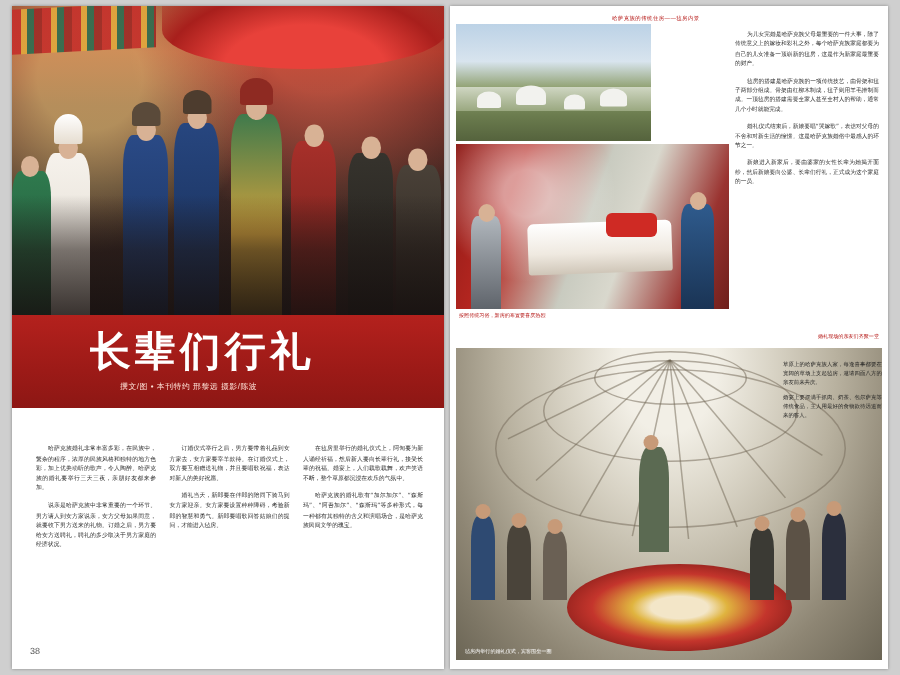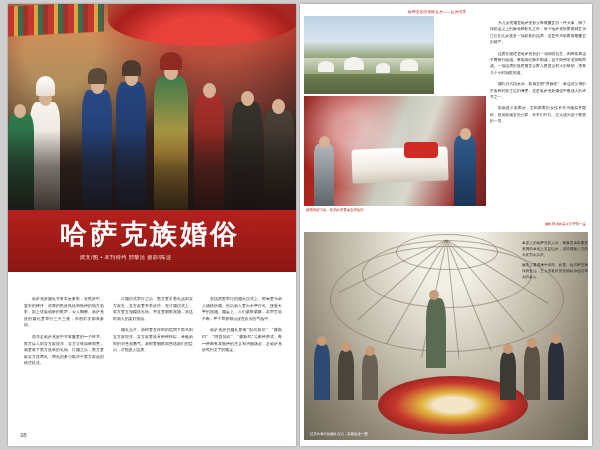--- a/index.html
+++ b/index.html
@@ -327,21 +327,21 @@
       <div class="figure" style="left:224px;width:30px;height:120px;background:linear-gradient(180deg,#36332d,#1e1c18);"></div>
       <div class="head" style="left:233px;bottom:116px;width:13px;height:15px;"></div>
 
       <div class="figure" style="left:256px;width:30px;height:112px;background:linear-gradient(180deg,#4a4138,#241f1a);"></div>
       <div class="head" style="left:264px;bottom:108px;width:13px;height:15px;"></div>
 
       <div class="crowd-row"></div>
     </div>
 
     <div class="title-banner"></div>
-    <div class="banner-title">哈萨克族婚俗</div>
+    <div class="banner-title">长辈们行礼</div>
     <div class="banner-byline">撰文/图 • 本刊特约 邢黎远 摄影/陈波</div>
 
     <div class="left-body">
       <p>哈萨克族婚礼非常丰富多彩，在民族中，繁杂的程序，浓厚的民族风格和独特的地方色彩，加上优美动听的歌声，令人陶醉。哈萨克族的婚礼要举行三天三夜，亲朋好友都来参加。</p>
       <p>说亲是哈萨克族中非常重要的一个环节。男方请人到女方家说亲，女方父母如果同意，就要收下男方送来的礼物。订婚之后，男方要给女方送聘礼，聘礼的多少取决于男方家庭的经济状况。</p>
       <p>订婚仪式举行之后，男方要带着礼品到女方家去，女方家要宰羊款待。在订婚仪式上，双方要互相赠送礼物，并且要唱歌祝福，表达对新人的美好祝愿。</p>
       <p>婚礼当天，新郎要在伴郎的陪同下骑马到女方家迎亲。女方家要设置种种障碍，考验新郎的智慧和勇气。新郎要唱歌回答姑娘们的提问，才能进入毡房。</p>
       <p>在毡房里举行的婚礼仪式上，阿訇要为新人诵经祈福，然后新人要向长辈行礼，接受长辈的祝福。婚宴上，人们载歌载舞，欢声笑语不断，整个草原都沉浸在欢乐的气氛中。</p>
       <p>哈萨克族的婚礼歌有“加尔加尔”、“森斯玛”、“阿吾加尔”、“森斯玛”等多种形式，每一种都有其独特的含义和演唱场合，是哈萨克族民间文学的瑰宝。</p>
     </div>

